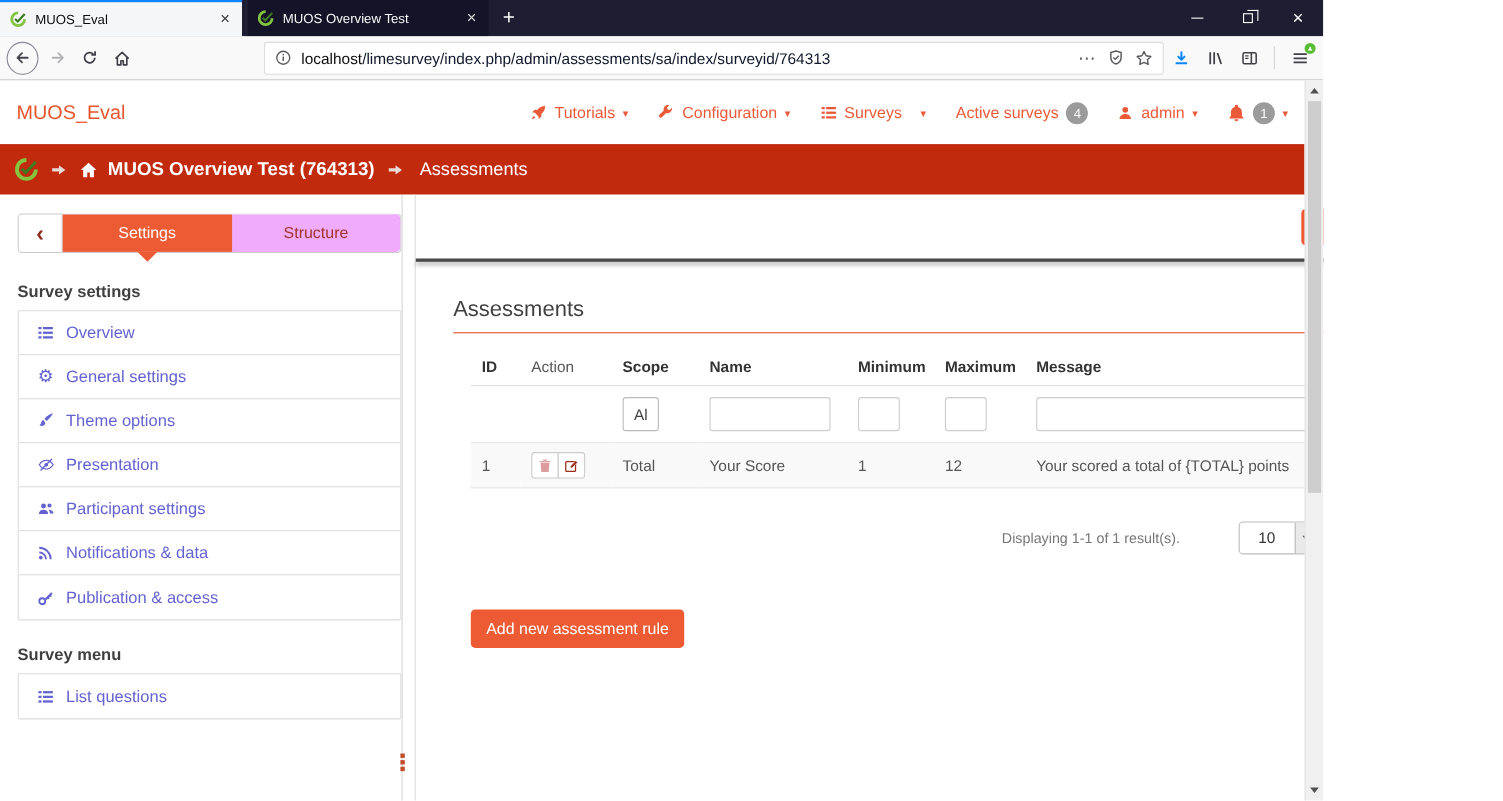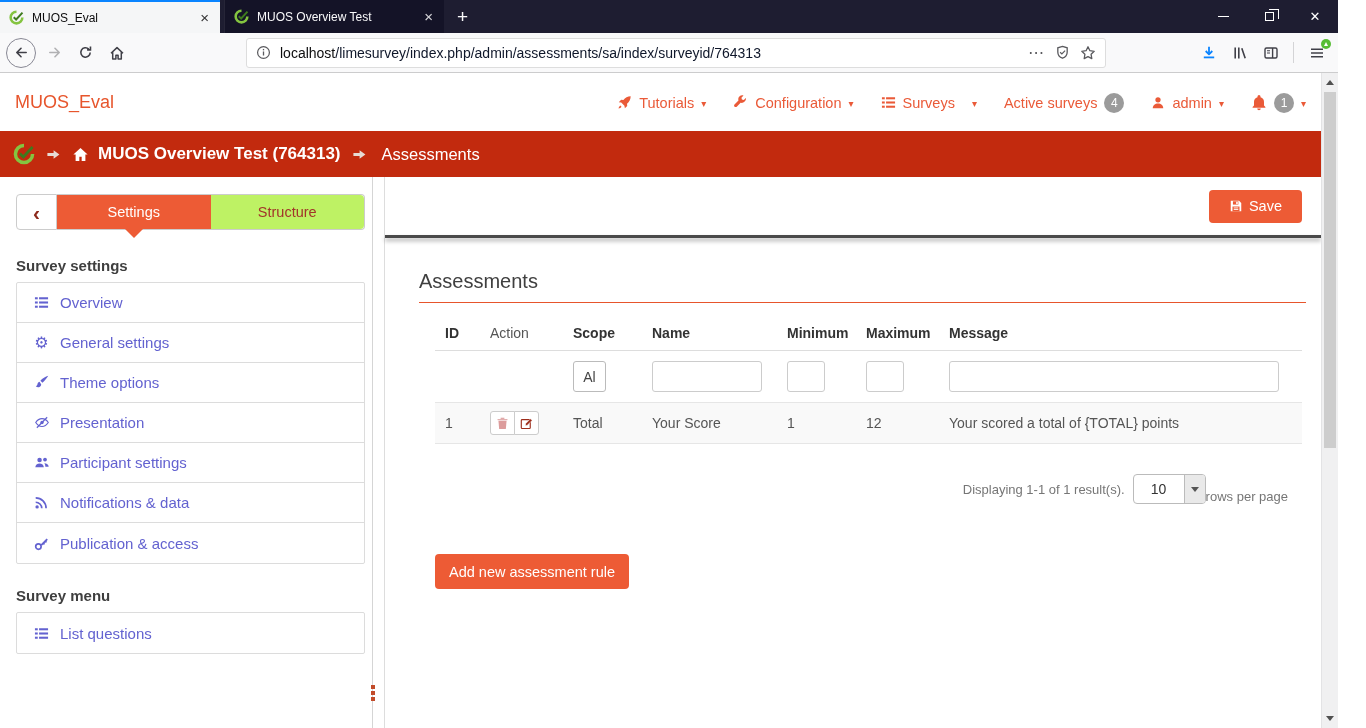--- a/index.html
+++ b/index.html
@@ -1,18 +1,18 @@
 <!DOCTYPE html>
 <html><head>
 <meta charset="utf-8">
 <style>
   * { margin:0; padding:0; box-sizing:border-box; }
   html,body { width:1366px; height:728px; overflow:hidden; }
   body { font-family:"Liberation Sans","DejaVu Sans",sans-serif; background:#fff; }
-  .screen { position:relative; width:1338px; height:728px; overflow:hidden; background:#fff; }
+  .screen { position:relative; width:1203px; height:728px; overflow:hidden; background:#fff; }
 
   
   .titlebar { position:absolute; top:0; left:0; right:0; height:33px; background:#1e1d31; display:flex; align-items:stretch; }
   .tab { width:220px; display:flex; align-items:center; padding:0 9px; font-size:12px; cursor:default; }
   .tab.active { background:#f5f6f7; border-top:2px solid #0a84ff; color:#0c0c0d; }
   .tab.inactive { background:#141327; color:#f9f9fa; margin-left:4px; border-left:1px solid rgba(255,255,255,.08); }
   .tab-title { flex:1; margin:0 8px; white-space:nowrap; overflow:hidden; }
   .tab-close { font-size:15px; line-height:1; opacity:.85; padding:0 2px; }
   .newtab { color:#f9f9fa; font-size:19px; padding:2px 13px; display:flex; align-items:center; }
   .win-controls { margin-left:auto; display:flex; }
@@ -56,21 +56,21 @@
   
   .content { position:absolute; top:177px; left:0; right:17px; bottom:0; display:flex; background:#fff; }
 
   
   .sidebar { width:373px; border-right:1px solid #d5d5d5; padding:17px 0 0 16px; position:relative; }
   .side-top { display:flex; height:36px; width:349px; }
   .collapse-btn { width:41px; border:1px solid #ccc; border-radius:4px 0 0 4px; background:#fff; display:flex; align-items:center; justify-content:center; color:#8d2b1d; font-size:21px; font-weight:700; line-height:1; }
   .side-tabs { flex:1; display:flex; border:1px solid #ccc; border-left:none; border-radius:0 4px 4px 0; position:relative; }
   .tab-settings { flex:1; background:#ed5b35; color:#fff; display:flex; align-items:center; justify-content:center; font-size:14.5px; position:relative; }
   .tab-pointer { position:absolute; bottom:-9px; left:50%; margin-left:-9px; width:0; height:0; border-left:9px solid transparent; border-right:9px solid transparent; border-top:9px solid #ed5b35; }
-  .tab-structure { flex:1; background:#bef264; color:#a2352a; display:flex; align-items:center; justify-content:center; font-size:14.5px; border-radius:0 4px 4px 0; }
+  .tab-structure { flex:1; background:#f0abfc; color:#a2352a; display:flex; align-items:center; justify-content:center; font-size:14.5px; border-radius:0 4px 4px 0; }
   .side-heading { font-size:15px; font-weight:700; color:#3f3f3f; margin:27px 0 8px 0; }
   .side-heading.second { margin-top:23px; }
   .side-list { width:349px; border:1px solid #dcdcdc; border-radius:2px; background:#fff; }
   .side-item { height:40px; display:flex; align-items:center; padding-left:16px; gap:10px; color:#6362d0; font-size:15px; border-bottom:1px solid #dcdcdc; cursor:default; }
   .side-item:last-child { border-bottom:none; }
   .side-item .ic { width:17px; display:flex; justify-content:center; flex:0 0 17px; }
   .gear-glyph { font-size:16px; line-height:1; }
   .grip { position:absolute; right:-3px; bottom:27px; display:flex; flex-direction:column; gap:2px; }
   .grip i { width:4px; height:4px; background:#c24b2a; display:block; }
 
@@ -90,21 +90,21 @@
   input.f { height:31px; border:1px solid #ccc; border-radius:3px; padding:0 6px; font-size:14px; font-family:inherit; background:#fff; }
   .f-name { width:110px; } .f-min { width:38px; } .f-max { width:38px; } .f-msg { width:330px; }
   tr.data td { background:#f9f9f9; border-top:1px solid #e6e6e6; border-bottom:1px solid #e6e6e6; padding:8px 0 8px 10px; color:#555; }
   .btn-group { display:inline-flex; }
   .mini-btn { width:25px; height:24px; background:#fff; border:1px solid #ccc; display:flex; align-items:center; justify-content:center; }
   .mini-btn.trash { border-radius:3px 0 0 3px; color:#dc9c9c; }
   .mini-btn.edit { border-radius:0 3px 3px 0; margin-left:-1px; color:#9c2c1a; }
   .pagination { width:867px; margin:30px 0 0 50px; display:flex; justify-content:flex-end; }
   .pag-inner { display:flex; flex-direction:row; align-items:flex-end; padding-right:14px; font-size:13px; color:#767676; }
   .pag-row { display:flex; align-items:center; gap:8px; }
-  .size-select { width:73px; height:30px; border:1px solid #bbb; border-radius:4px; background:#fff; display:flex; align-items:center; overflow:hidden; }
+  .size-select { width:73px; height:30px; border:1px solid #bbb; border-radius:4px; background:#fff; display:flex; align-items:center; overflow:hidden;margin-left:45px; }
   .size-val { flex:1; text-align:center; font-size:14px; color:#333; }
   .size-chev { width:21px; height:100%; background:#e9e9e9; border-left:1px solid #bbb; display:flex; align-items:center; justify-content:center; }
   .size-chev i { width:0; height:0; border-left:4px solid transparent; border-right:4px solid transparent; border-top:5px solid #555; display:block; }
   .rpp { margin-top:7px; }
   .add-btn { margin:50px 0 0 50px; background:#ed5b35; color:#fff; border:none; border-radius:4px; height:35px; padding:0 14px; font-size:14.5px; font-family:inherit; }
 
   
   .browser-scrollbar { position:absolute; top:73px; right:0; bottom:0; width:17px; background:#f0f0f1; border-left:1px solid #e3e3e5; }
   .sb-up { position:absolute; top:7px; left:4px; width:0; height:0; border-left:4px solid transparent; border-right:4px solid transparent; border-bottom:5px solid #505050; }
   .sb-down { position:absolute; bottom:7px; left:4px; width:0; height:0; border-left:4px solid transparent; border-right:4px solid transparent; border-top:5px solid #505050; }

